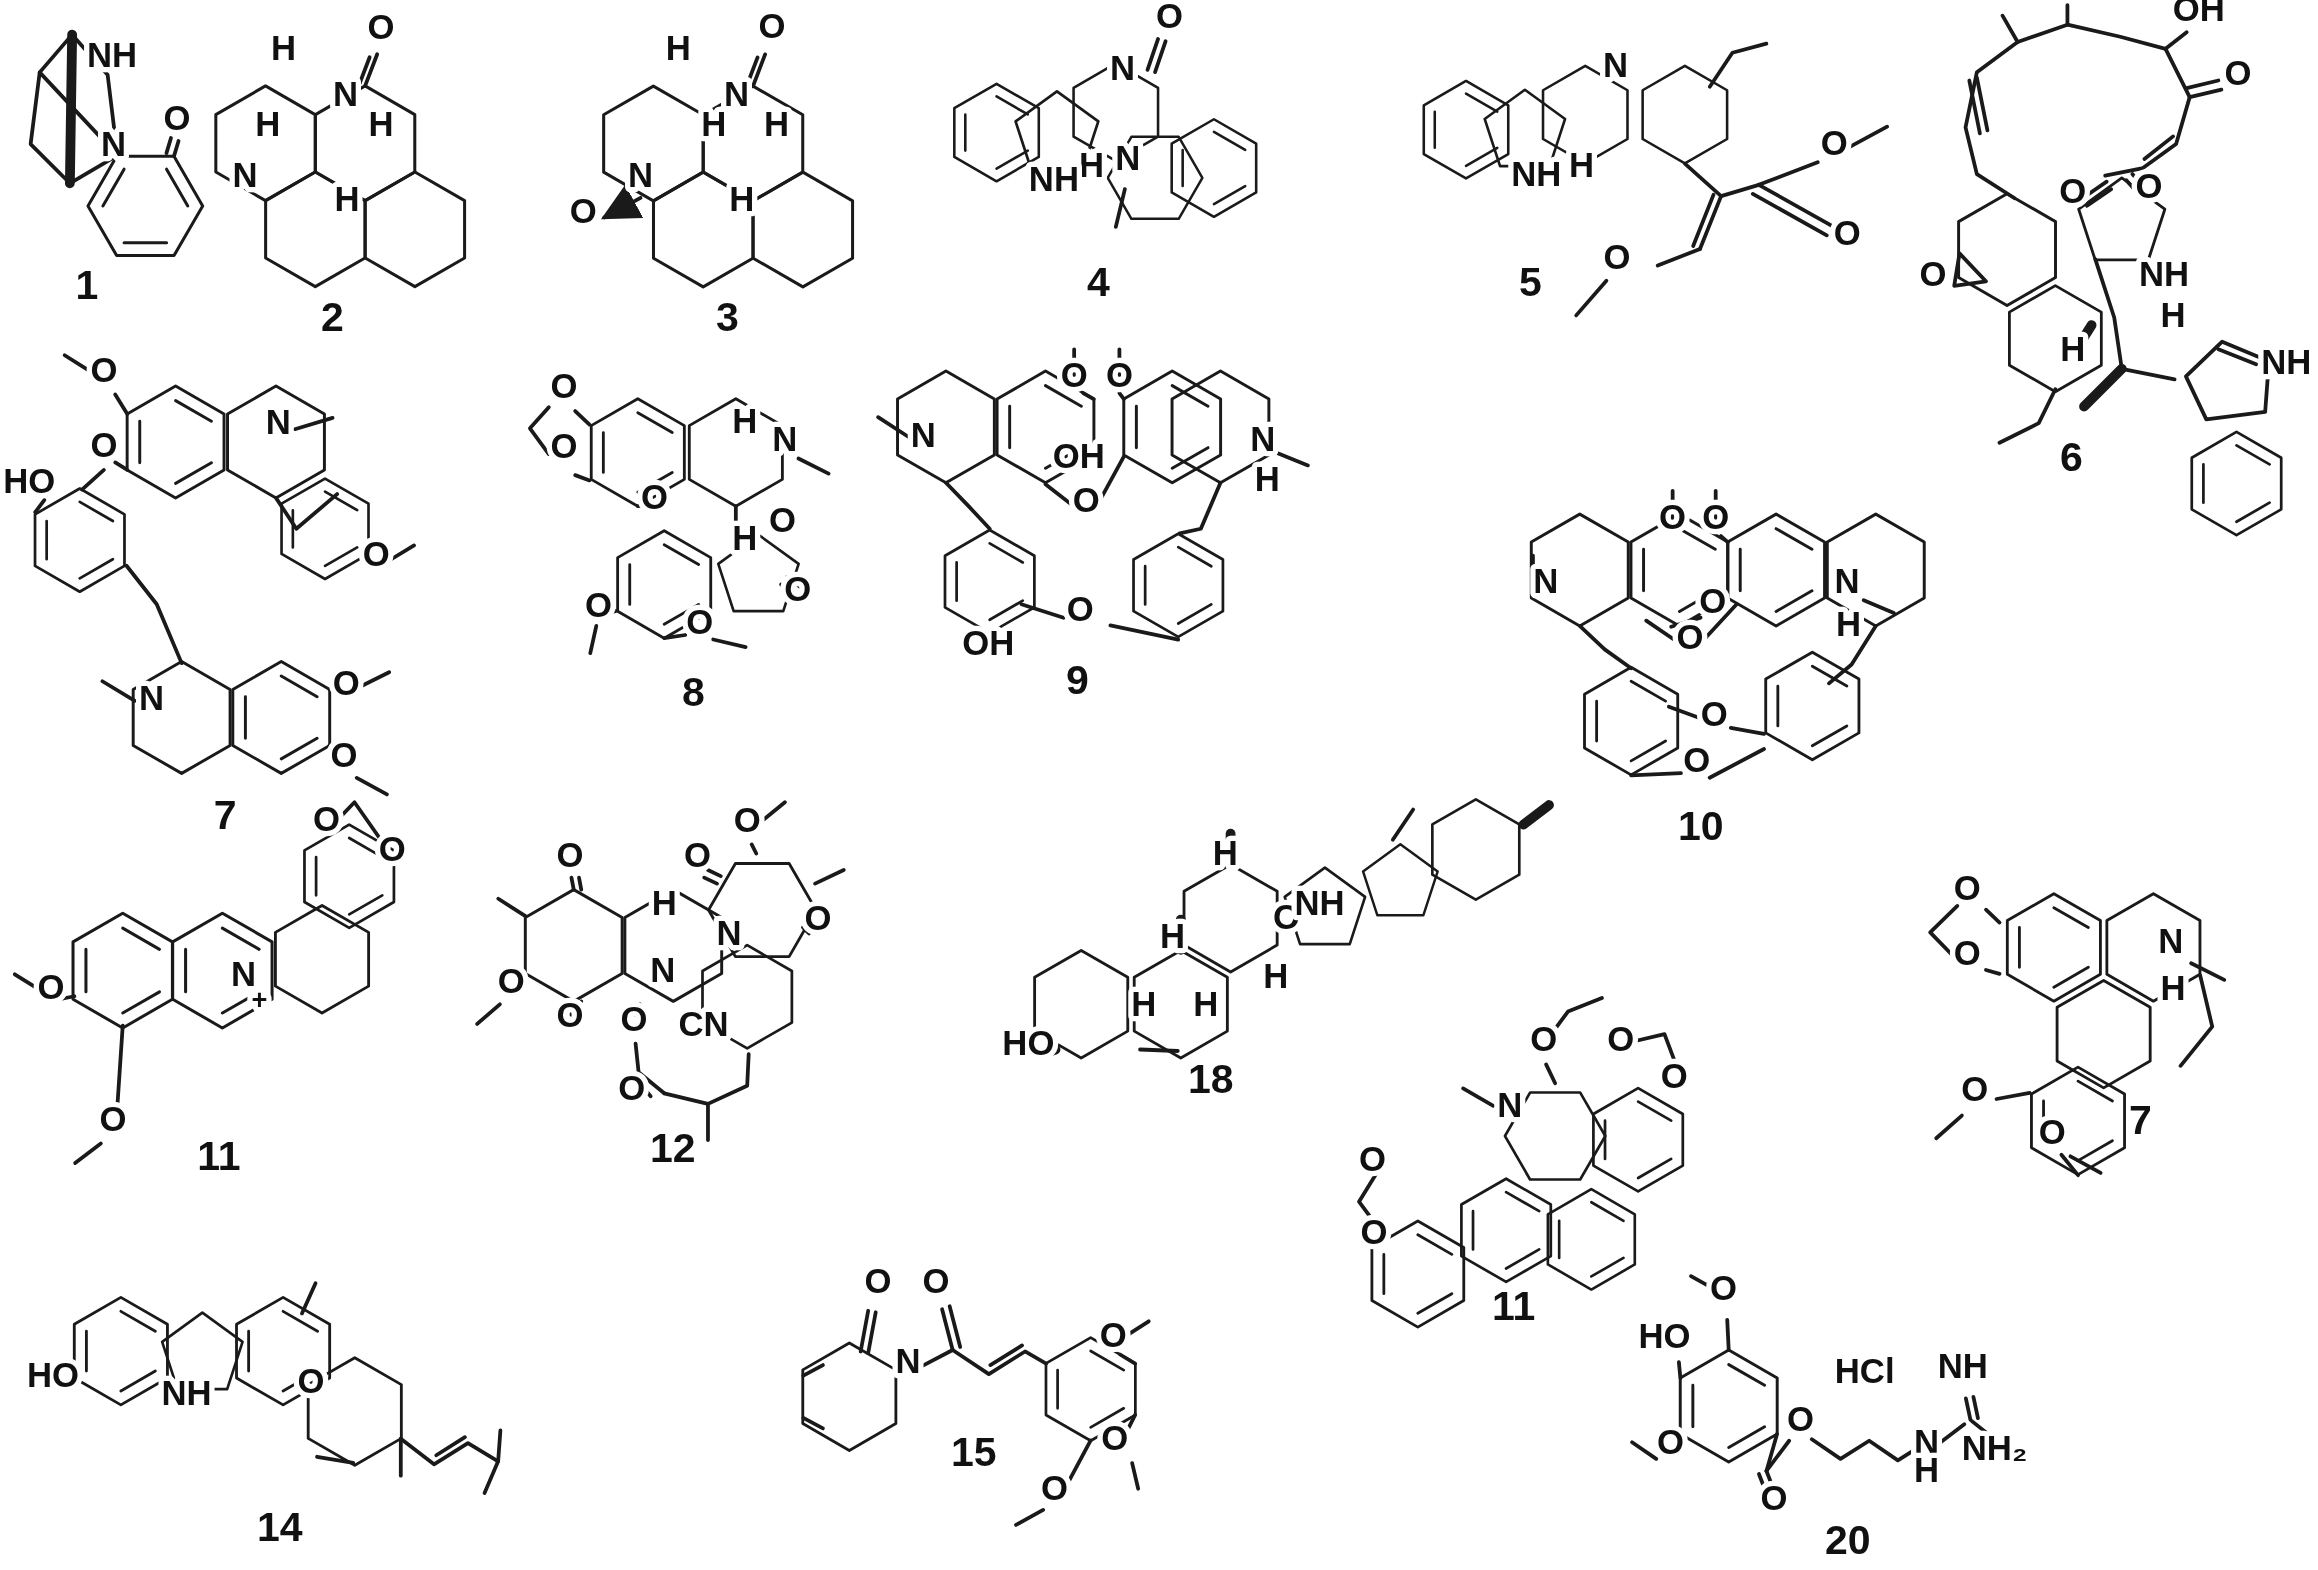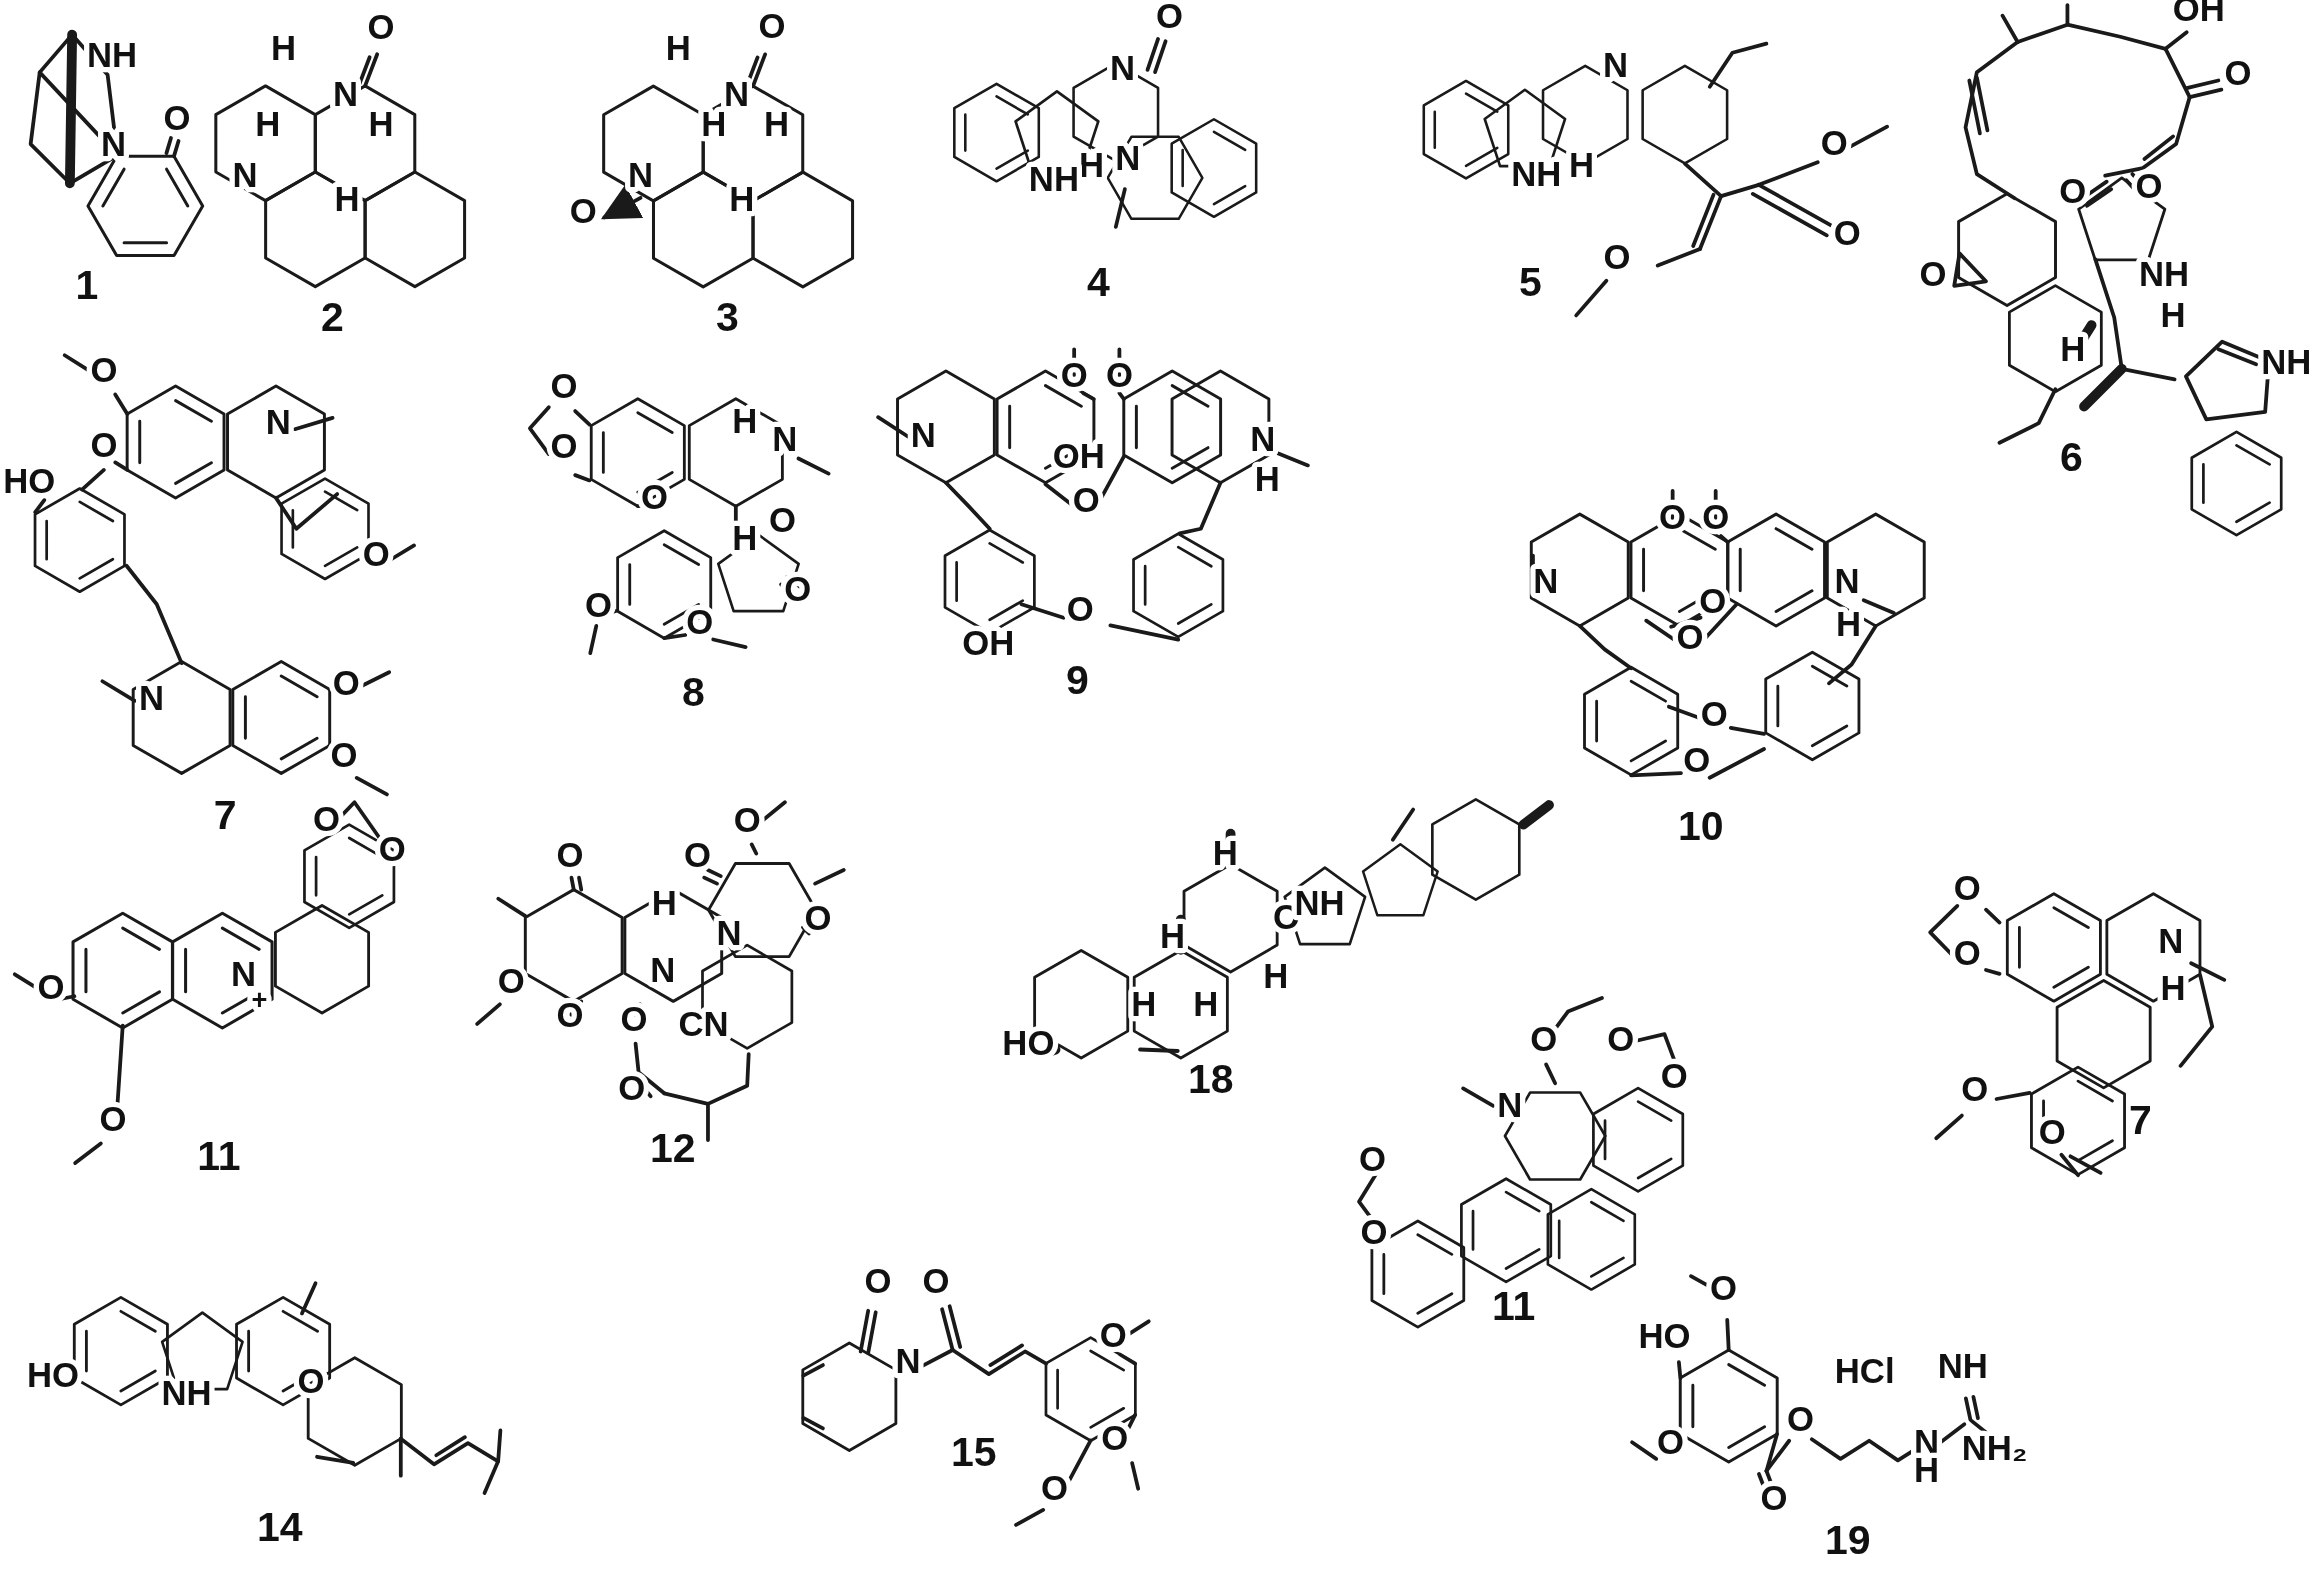--- a/index.html
+++ b/index.html
@@ -510,17 +510,17 @@
       <text class="atom" x="2213" y="1925">O</text>
       <text class="atom" x="2385" y="1895">O</text>
       <text class="atom" x="2350" y="2000">O</text>
       <text class="atom" x="2470" y="1832">HCl</text>
       <text class="atom" x="2600" y="1825">NH</text>
       <text class="atom" x="2552" y="1925">N</text>
       <text class="atom" x="2552" y="1962">H</text>
       <text class="atom" x="2642" y="1934">NH₂</text>
     </g>
   </svg>
-  <figcaption class="num" style="left:202px;top:244px">19</figcaption>
+  <figcaption class="num" style="left:202px;top:244px">20</figcaption>
 </figure>
 
 </div>
 
 
 </body></html>

